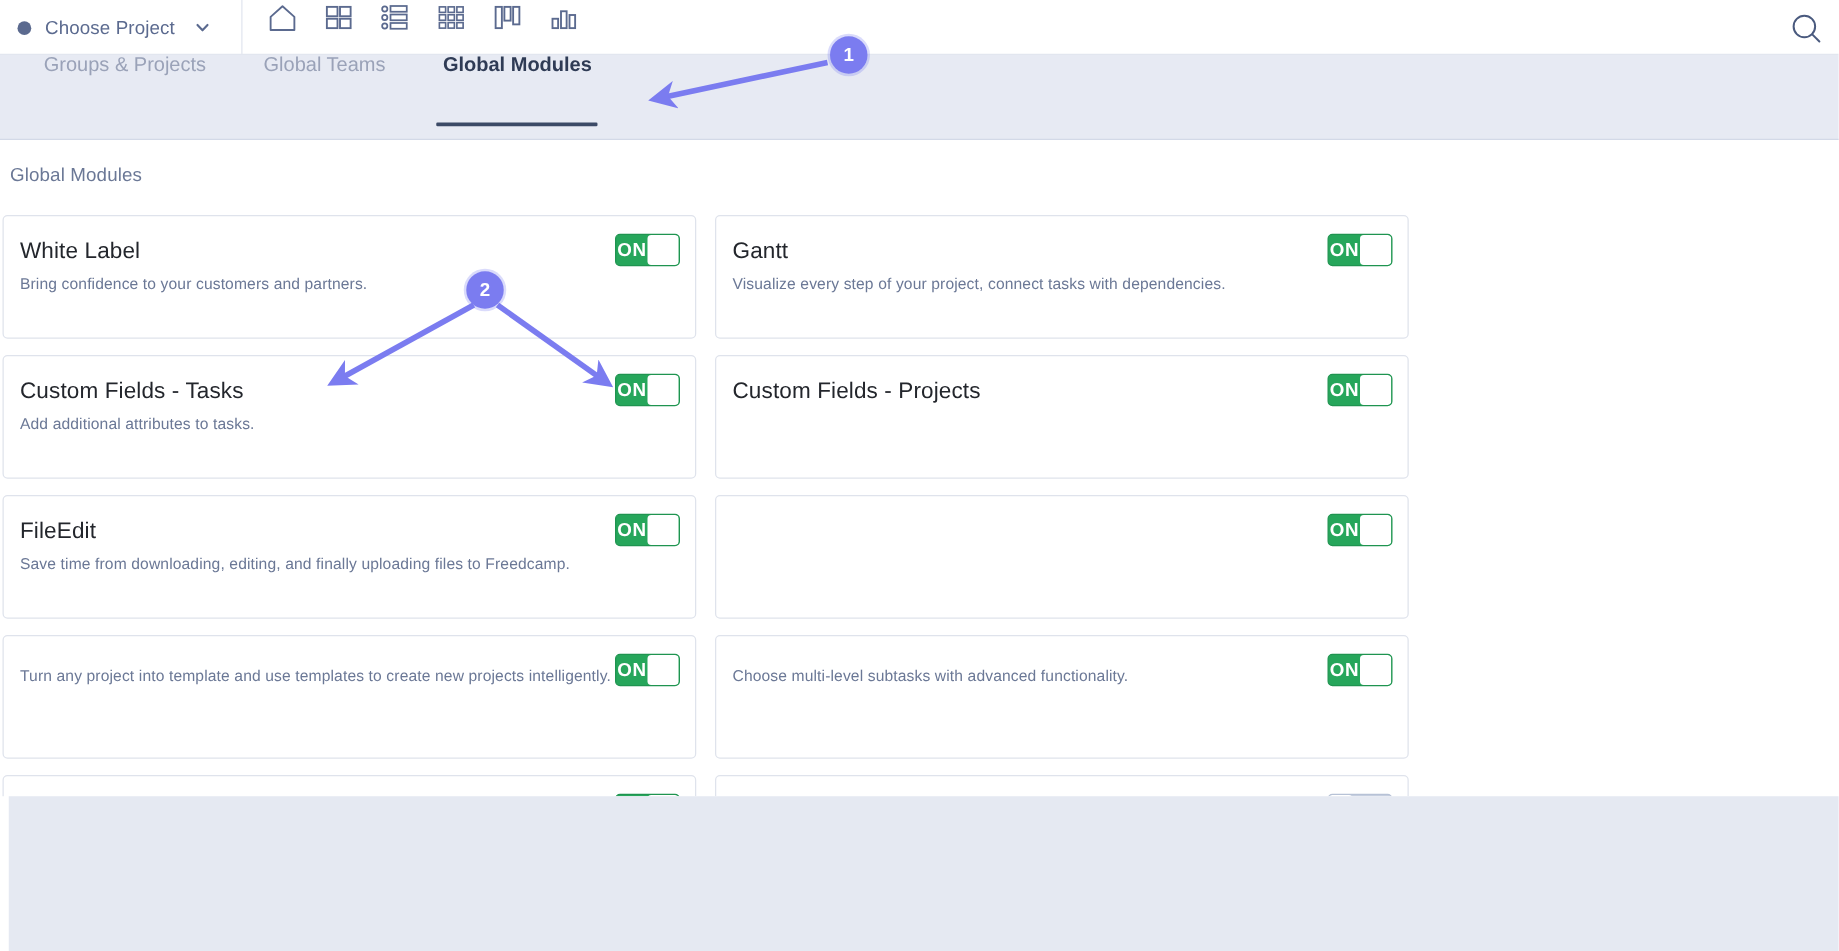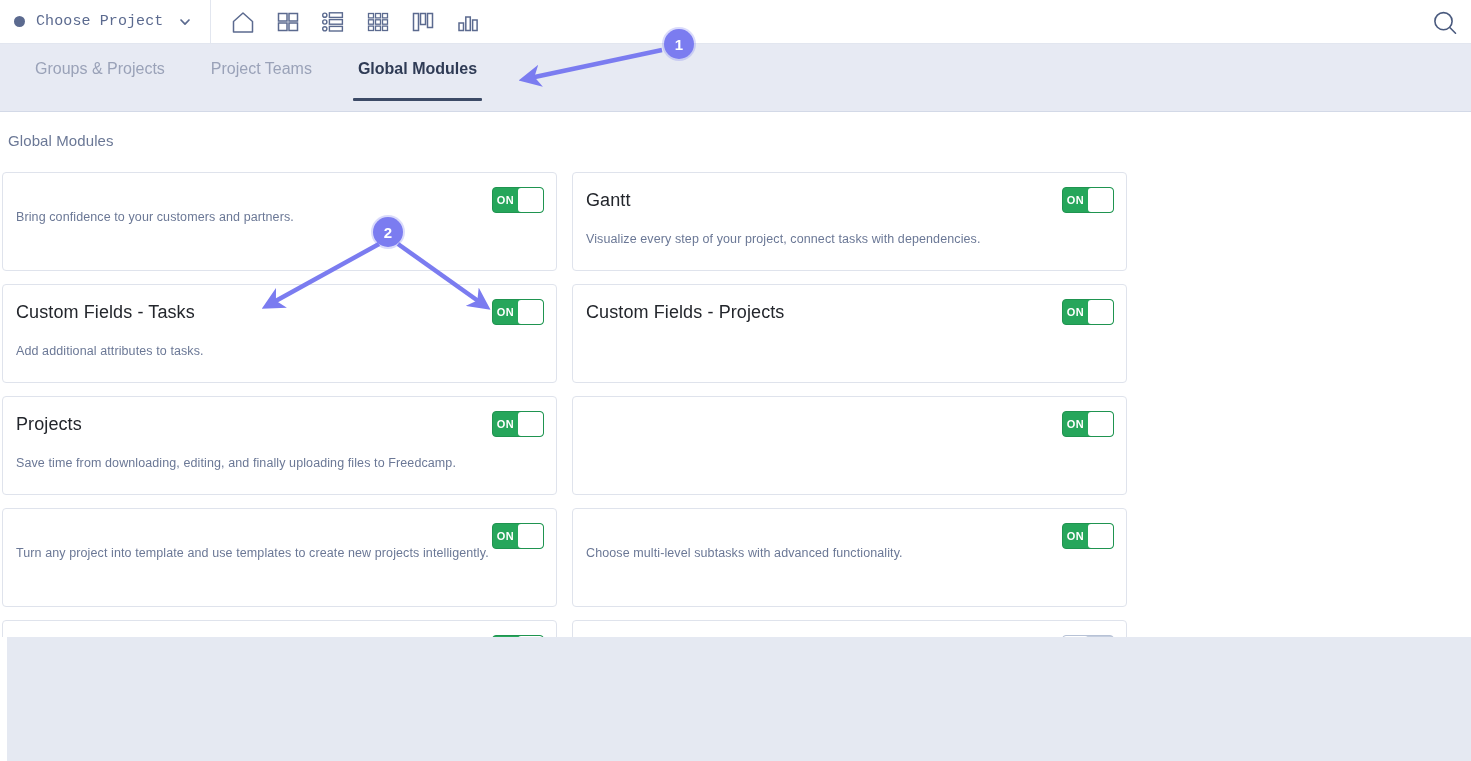--- a/index.html
+++ b/index.html
@@ -8,21 +8,21 @@
     background: #ffffff;
     font-family: "Liberation Sans", sans-serif;
     overflow: hidden;
   }
   #app { position: relative; width: 1471px; height: 761px; background:#fff; }
 
   
   .topbar {
     position: absolute; left: 0; top: 0; width: 1471px; height: 44px;
     background: #ffffff; border-bottom: 1px solid #e2e6ef;
-    display: flex; align-items: center; font-family: Liberation Mono, monospace;
+    display: flex; align-items: flex-start;
   }
   .project-picker {
     display: flex; align-items: center; gap: 11px;
     height: 44px; padding: 0 18px 0 14px;
     border-right: 1px solid #e2e6ef;
     min-width: 194px;
   }
   .proj-dot { width: 11px; height: 11px; border-radius: 50%; background: #5b6a8f; flex: none; }
   .proj-label { font-size: 15px; color: #5b6a8f; letter-spacing: .1px; white-space: nowrap; }
   .chev { width: 14px; height: 14px; margin-left: 4px; flex: none; }
@@ -39,21 +39,21 @@
   }
 
   
   .tabstrip {
     position: absolute; left: 0; top: 44px; width: 1471px; height: 68px;
     background: #e7eaf3; border-bottom: 1px solid #d3d9e7;
   }
   .tabs { display: flex; align-items: flex-end; height: 68px; padding-left: 12px; }
   .tab {
     position: relative; padding: 0 23px 19px 23px; height: 68px;
-    display: flex; align-items: center; cursor: pointer;
+    display: flex; cursor: pointer;
     font-size: 16px; color: #9aa2b8; white-space: nowrap;
   }
   .tab.active { color: #2f3b55; font-weight: bold; }
   .tab.active::after {
     content: ""; position: absolute; left: 18px; right: 18px; bottom: 11px;
     height: 3px; background: #3c4a66; border-radius: 1px;
   }
 
   
   .content { position: absolute; left: 0; top: 112px; width: 1471px; height: 525px; background:#fff; }
@@ -70,35 +70,35 @@
     width: 555px; min-height: 99px; margin: 0 15px 13px 0;
     border: 1px solid #dfe3ec; border-radius: 4px; background: #fff;
     position: relative; padding: 16px 18px 0 13px;
   }
   .card-title {
     font-size: 18px; color: #23262c; font-weight: normal;
     letter-spacing: .1px; line-height: 22px; padding-right: 70px;
     white-space: nowrap;
   }
   .card-desc {
-    margin-top: 20px; font-size: 12.5px; color: #6b7896;
+    margin-top: 8px; font-size: 12.5px; color: #6b7896;
     line-height: 16px; letter-spacing: .1px; white-space: nowrap;
   }
 
   
   .toggle {
     position: absolute; right: 12px; top: 14px;
     width: 52px; height: 26px; border-radius: 4px;
     display: flex; align-items: stretch; cursor: pointer; overflow: hidden;
   }
   .toggle.on { background: #26a65b; border: 1px solid #1f9450; }
   .toggle.off { background: #c5cedf; border: 1px solid #b7c2d6; }
   .tg-text {
     flex: 1; display: flex; align-items: center; justify-content: center;
-    font-size: 11px; font-weight: bold; letter-spacing: .4px;
+    font-size: 15px; font-weight: bold; letter-spacing: .4px;
   }
   .toggle.on .tg-text { color: #ffffff; }
   .toggle.off .tg-text { color: #5b6a8f; }
   .tg-knob { width: 25px; background: #ffffff; border-radius: 3px; }
   .toggle.on .tg-knob { order: 2; }
   .toggle.off .tg-knob { order: -1; }
 
   
   .footer {
     position: absolute; left: 0; top: 637px; width: 1471px; height: 124px;
@@ -195,34 +195,35 @@
       </svg>
     </div>
   </div>
 
   <div class="tabstrip">
     <div class="tabs">
       <div class="tab">
         <span>Groups &amp; Projects</span>
       </div>
       <div class="tab">
-        <span>Project Teams</span>
+        <span>Global Teams</span>
       </div>
       <div class="tab active">
         <span>Global Modules</span>
       </div>
     </div>
   </div>
 
   <div class="content">
     <div class="page-title">Global Modules</div>
 
     <div class="grid">
 
       <div class="card">
+        <div class="card-title">White Label</div>
         <div class="card-desc">Bring confidence to your customers and partners.</div>
         <div class="toggle on">
           <span class="tg-text">ON</span>
           <span class="tg-knob"></span>
         </div>
       </div>
 
       <div class="card">
         <div class="card-title">Gantt</div>
         <div class="card-desc">Visualize every step of your project, connect tasks with dependencies.</div>
@@ -243,21 +244,21 @@
 
       <div class="card">
         <div class="card-title">Custom Fields - Projects</div>
         <div class="toggle on">
           <span class="tg-text">ON</span>
           <span class="tg-knob"></span>
         </div>
       </div>
 
       <div class="card">
-        <div class="card-title">Projects</div>
+        <div class="card-title">FileEdit</div>
         <div class="card-desc">Save time from downloading, editing, and finally uploading files to Freedcamp.</div>
         <div class="toggle on">
           <span class="tg-text">ON</span>
           <span class="tg-knob"></span>
         </div>
       </div>
 
       <div class="card">
         <div class="toggle on">
           <span class="tg-text">ON</span>

